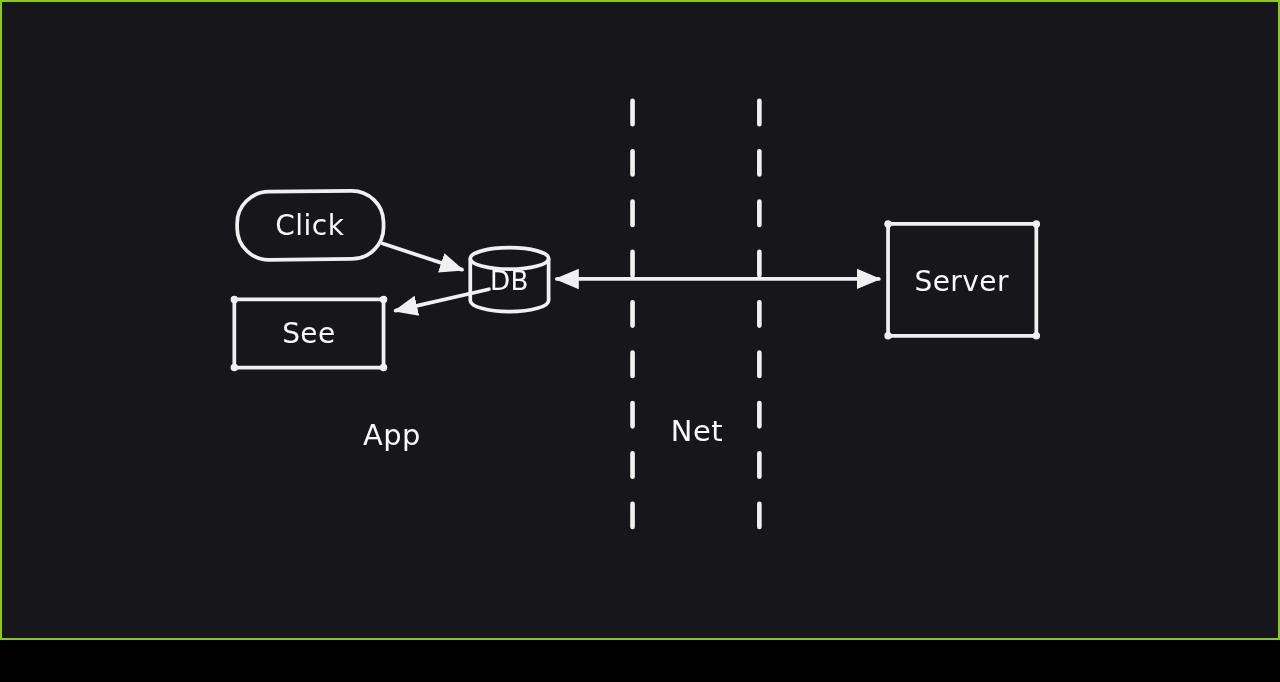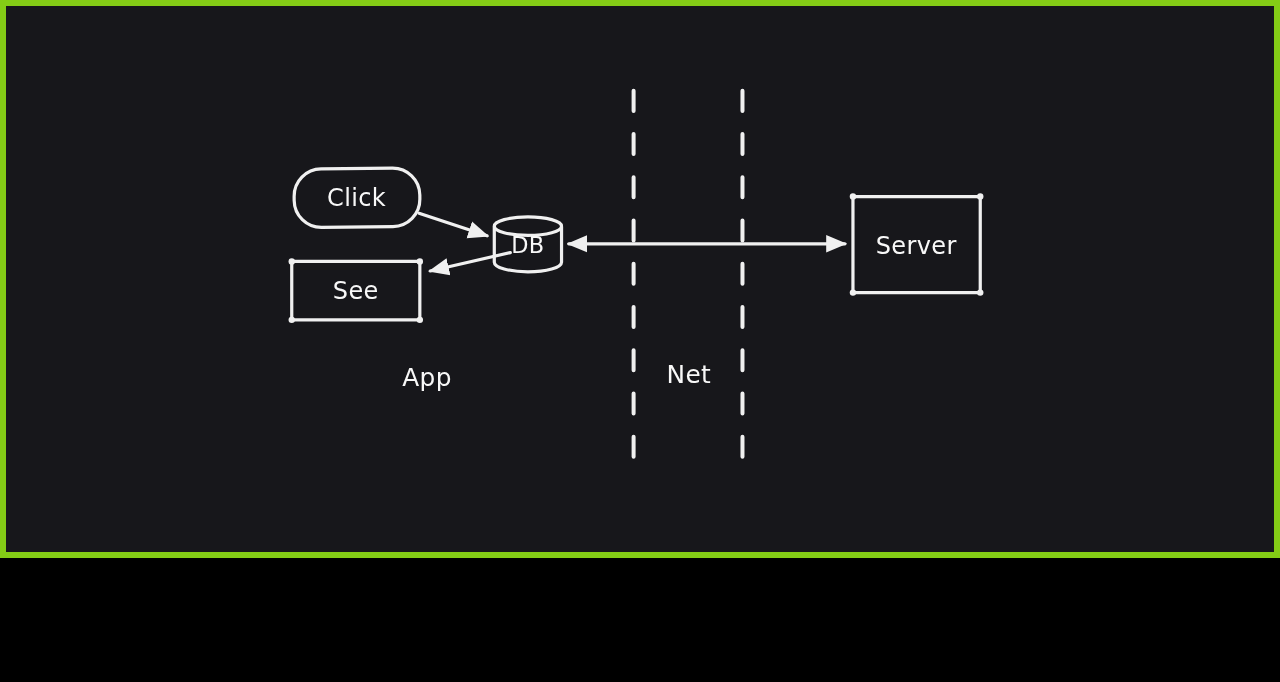--- a/index.html
+++ b/index.html
@@ -3,23 +3,23 @@
 <meta charset="utf-8">
 <style>
   html, body {
     margin: 0;
     padding: 0;
     background: #000;
   }
   .frame {
     position: relative;
     width: 1280px;
-    height: 558px;
+    height: 640px;
     box-sizing: border-box;
-    border: 6px solid #84cc16;
+    border: 2px solid #84cc16;
     background: #17171b;
     overflow: hidden;
   }
   svg {
     display: block;
     width: 100%;
     height: 100%;
   }
   text {
     font-family: "DejaVu Sans", "Liberation Sans", sans-serif;

